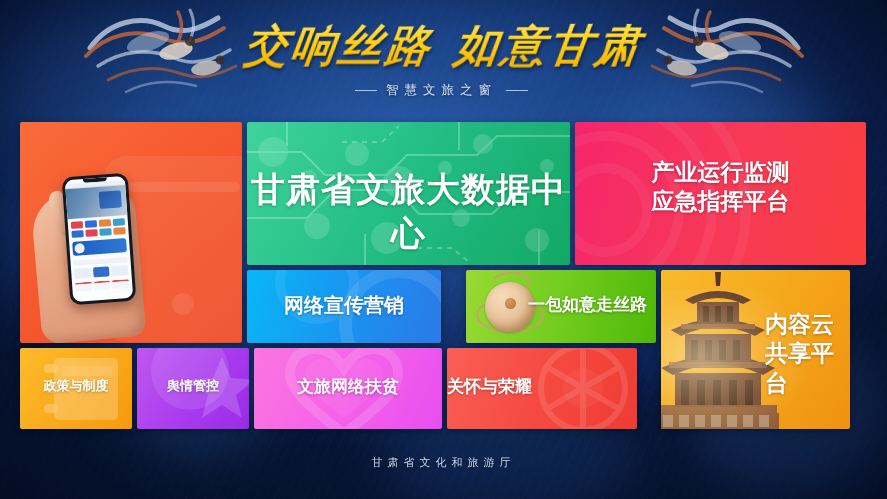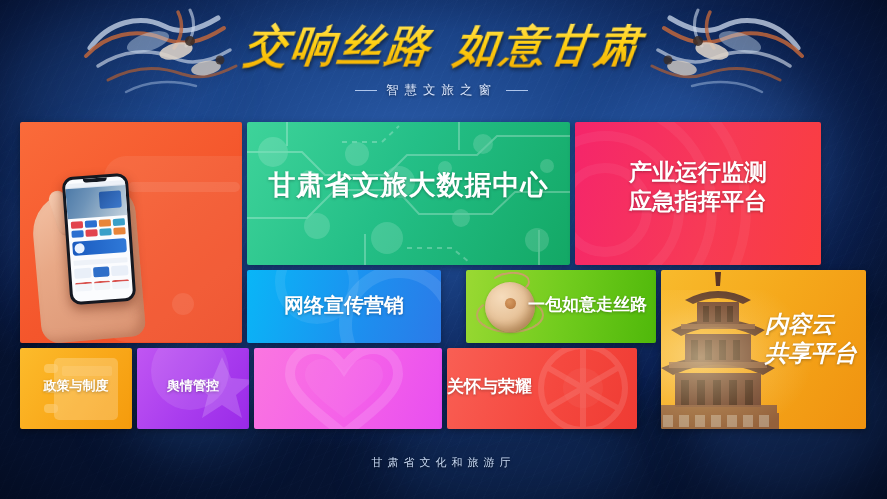--- a/index.html
+++ b/index.html
@@ -141,24 +141,24 @@
   .ph-rowb{ margin:4px 3px; display:flex; gap:2px; }
   .ph-rowb i{ flex:1; height:9px; background:#f2f5fa; border-radius:2px; display:block;
     border-top:2px solid #d9534f; }
   #t-phone .tile-label{ position:absolute; left:100px; top:88px; font-size:25px; width:120px; }
 
   
   #t-bigdata{ left:227px; top:0; width:323px; height:143px;
     background:linear-gradient(120deg,#3ed39a 0%,#24bf87 45%,#13a865 100%); }
   .circuit{ position:absolute; inset:0; opacity:.30; }
   #t-bigdata .tile-label{
-    position:absolute; left:0; right:0; top:46px; text-align:center; font-size:27px; letter-spacing:1px; }
-
-  
-  #t-monitor{ left:555px; top:0; width:246px; height:143px;
+    position:absolute; left:0; right:0; top:46px; text-align:center; font-size:34px; letter-spacing:1px; }
+
+  
+  #t-monitor{ left:555px; top:0; width:291px; height:143px;
     background:linear-gradient(105deg,#f5256b 0%,#f73a56 55%,#fa3e3e 100%); }
   .rings{ position:absolute; left:-120px; top:-62px; width:300px; height:300px; opacity:.35; }
   .rings span{ position:absolute; border:10px solid rgba(255,255,255,.16); border-radius:50%;
     left:50%; top:50%; transform:translate(-50%,-50%); }
   .rings span:nth-child(1){ width:94px;  height:94px; }
   .rings span:nth-child(2){ width:158px; height:158px; }
   .rings span:nth-child(3){ width:224px; height:224px; }
   .rings span:nth-child(4){ width:292px; height:292px; }
   #t-monitor .tile-label{
     position:absolute; left:0; right:0; top:36px; text-align:center; font-size:23px; }
@@ -186,22 +186,22 @@
     box-shadow:inset -4px -4px 8px rgba(120,80,40,.35), 0 1px 3px rgba(0,0,0,.22); }
   .bag-knot{ position:absolute; left:27px; top:23px; width:11px; height:11px; border-radius:50%;
     background:radial-gradient(circle at 38% 34%, #d79b62, #b3713a); }
   .bag-strap{ position:absolute; border:2px solid #c9a06a; border-radius:50%; }
   .bag-strap.s1{ left:12px; top:-3px; width:40px; height:22px; border-bottom-color:transparent;
     border-left-color:transparent; transform:rotate(-6deg); }
   .bag-strap.s2{ left:-2px; top:22px; width:68px; height:36px; border-top-color:transparent; opacity:.85; }
   #t-silk .tile-label{ position:absolute; left:62px; top:24px; font-size:17px; }
 
   
-  #t-cloud{ left:641px; top:148px; width:205px; height:159px;
-    background:linear-gradient(125deg,#f8ba2c 0%,#f5a81b 45%,#f0920f 100%);font-style:italic; }
+  #t-cloud{ left:641px; top:148px; width:189px; height:159px;
+    background:linear-gradient(125deg,#f8ba2c 0%,#f5a81b 45%,#f0920f 100%); }
   .pagoda{ position:absolute; left:-4px; bottom:0; width:122px; height:159px; }
   .sunray{ position:absolute; left:-20px; top:20px; width:170px; height:150px;
     background:radial-gradient(ellipse at 35% 45%, rgba(255,240,190,.55) 0%, rgba(255,225,150,.18) 45%, rgba(255,220,140,0) 72%); }
   #t-cloud .tile-label{ position:absolute; left:104px; top:40px; font-size:23px; text-align:left; }
 
   
   #t-policy{ left:0; top:226px; width:112px; height:81px;
     background:linear-gradient(125deg,#fcbb2b 0%,#f9a81a 55%,#f59b0c 100%); }
   .book{ position:absolute; right:6px; top:6px; width:86px; height:70px; opacity:.40; }
   #t-policy .tile-label{ position:absolute; left:0; right:0; top:30px; text-align:center; font-size:13px; }
@@ -450,20 +450,21 @@
         <path d="M33 3 L42 24 L65 26 L47 41 L53 64 L33 51 L13 64 L19 41 L1 26 L24 24 Z" fill="#ffffff" opacity=".55"></path>
       </svg>
       <div class="tile-label">舆情管控</div>
     </div>
 
     <div class="tile" id="t-poverty">
       <svg class="heart" viewBox="0 0 120 96">
         <path d="M60 90 C24 62 6 46 6 30 C6 14 18 5 31 5 C42 5 52 12 60 24 C68 12 78 5 89 5 C102 5 114 14 114 30 C114 46 96 62 60 90 Z" fill="none" stroke="#ffffff" stroke-width="10" opacity=".45"></path>
         <path d="M60 74 C34 54 21 42 21 31 C21 21 29 15 38 15 C46 15 54 20 60 29 C66 20 74 15 82 15 C91 15 99 21 99 31 C99 42 86 54 60 74 Z" fill="#ffffff" opacity=".20"></path>
       </svg>
+      <div class="tile-label">文旅网络扶贫</div>
     </div>
 
     <div class="tile" id="t-honor">
       <svg class="medal" viewBox="0 0 110 98">
         <g stroke="#ffffff" stroke-width="6" fill="none" opacity=".42">
           <circle cx="58" cy="48" r="42"></circle>
           <path d="M58 6 L58 90 M20 26 L96 70 M20 70 L96 26"></path>
         </g>
         <circle cx="58" cy="48" r="20" fill="#ffffff" opacity=".16"></circle>
       </svg>

